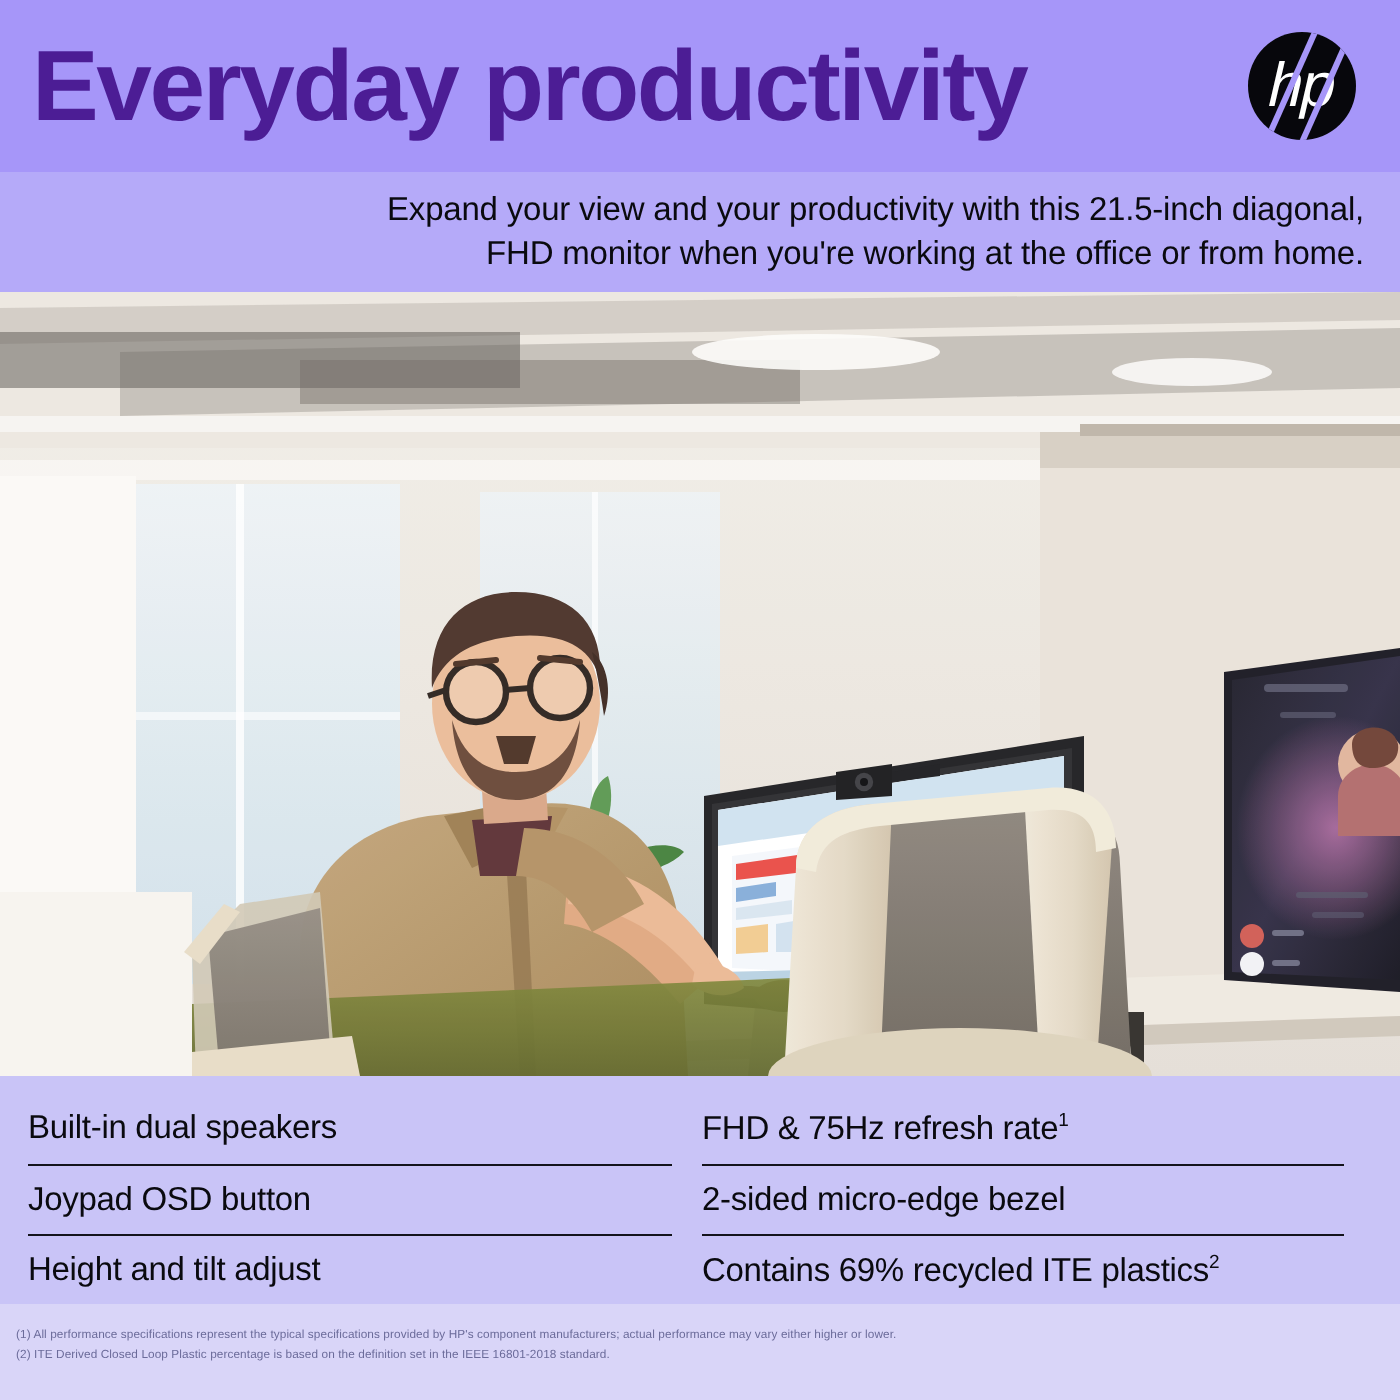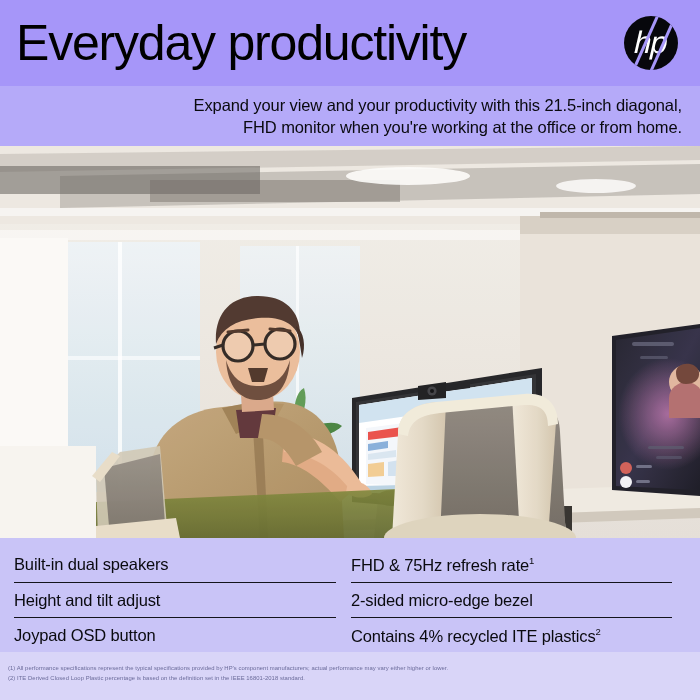--- a/index.html
+++ b/index.html
@@ -19,23 +19,23 @@
   
   .header-band {
     position:relative;
     height:86px;
     background:#a696f9;
     display:flex; align-items:center;
     padding:0 16px;
   }
   .headline {
     font-size:50px;
-    font-weight:400;
+    font-weight:700;
     letter-spacing:-1.2px;
-    color:#000000;
+    color:#4c1d95;
     line-height:1;
     white-space:nowrap;
     flex:1;
   }
   .hp-logo {
     width:54px; height:54px;
     border-radius:50%;
     background:#07070c;
     position:relative;
     flex:0 0 auto;
@@ -360,36 +360,36 @@
     </svg>
   </div>
 
   <div class="features">
 
     <div class="feat-col left">
       <div class="feat-row">
         <span class="feat-text">Built-in dual speakers</span>
       </div>
       <div class="feat-row div">
+        <span class="feat-text">Joypad OSD button</span>
+      </div>
+      <div class="feat-row div">
         <span class="feat-text">Height and tilt adjust</span>
-      </div>
-      <div class="feat-row div">
-        <span class="feat-text">Joypad OSD button</span>
       </div>
     </div>
 
     <div class="feat-col right">
       <div class="feat-row">
         <span class="feat-text"><span>FHD &amp; 75Hz refresh rate</span><sup>1</sup></span>
       </div>
       <div class="feat-row div">
         <span class="feat-text">2-sided micro-edge bezel</span>
       </div>
       <div class="feat-row div">
-        <span class="feat-text"><span>Contains 4% recycled ITE plastics</span><sup>2</sup></span>
+        <span class="feat-text"><span>Contains 69% recycled ITE plastics</span><sup>2</sup></span>
       </div>
     </div>
   </div>
 
   <div class="footnotes">
     <div class="fn">(1) All performance specifications represent the typical specifications provided by HP's component manufacturers; actual performance may vary either higher or lower.</div>
     <div class="fn">(2) ITE Derived Closed Loop Plastic percentage is based on the definition set in the IEEE 16801-2018 standard.</div>
   </div>
 
 </div>

